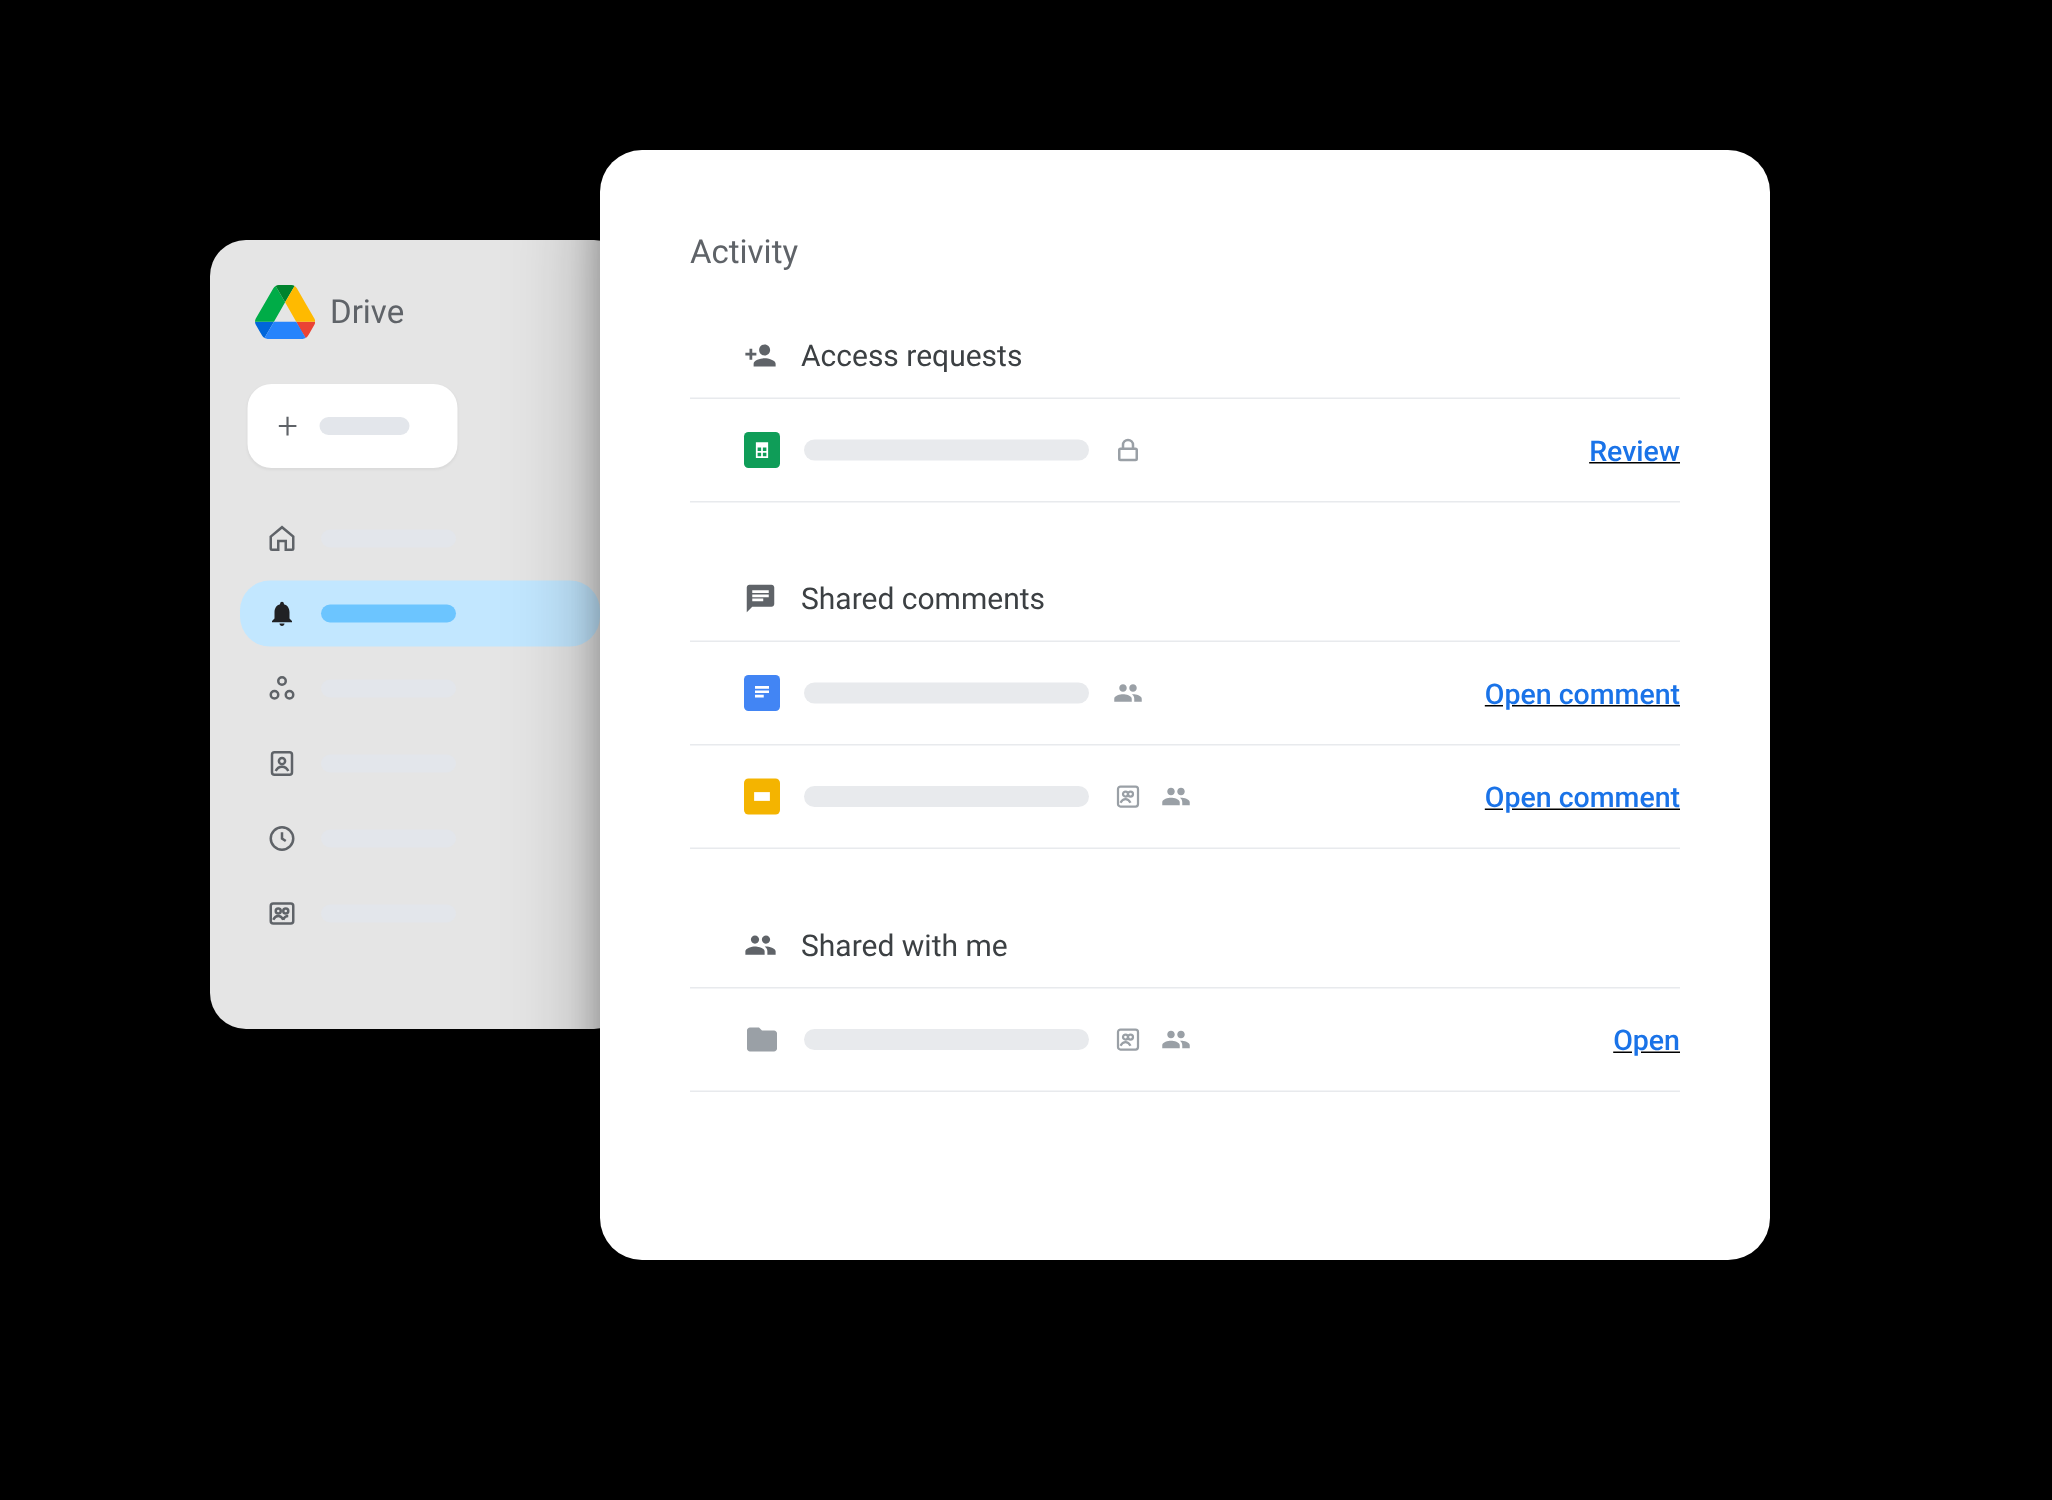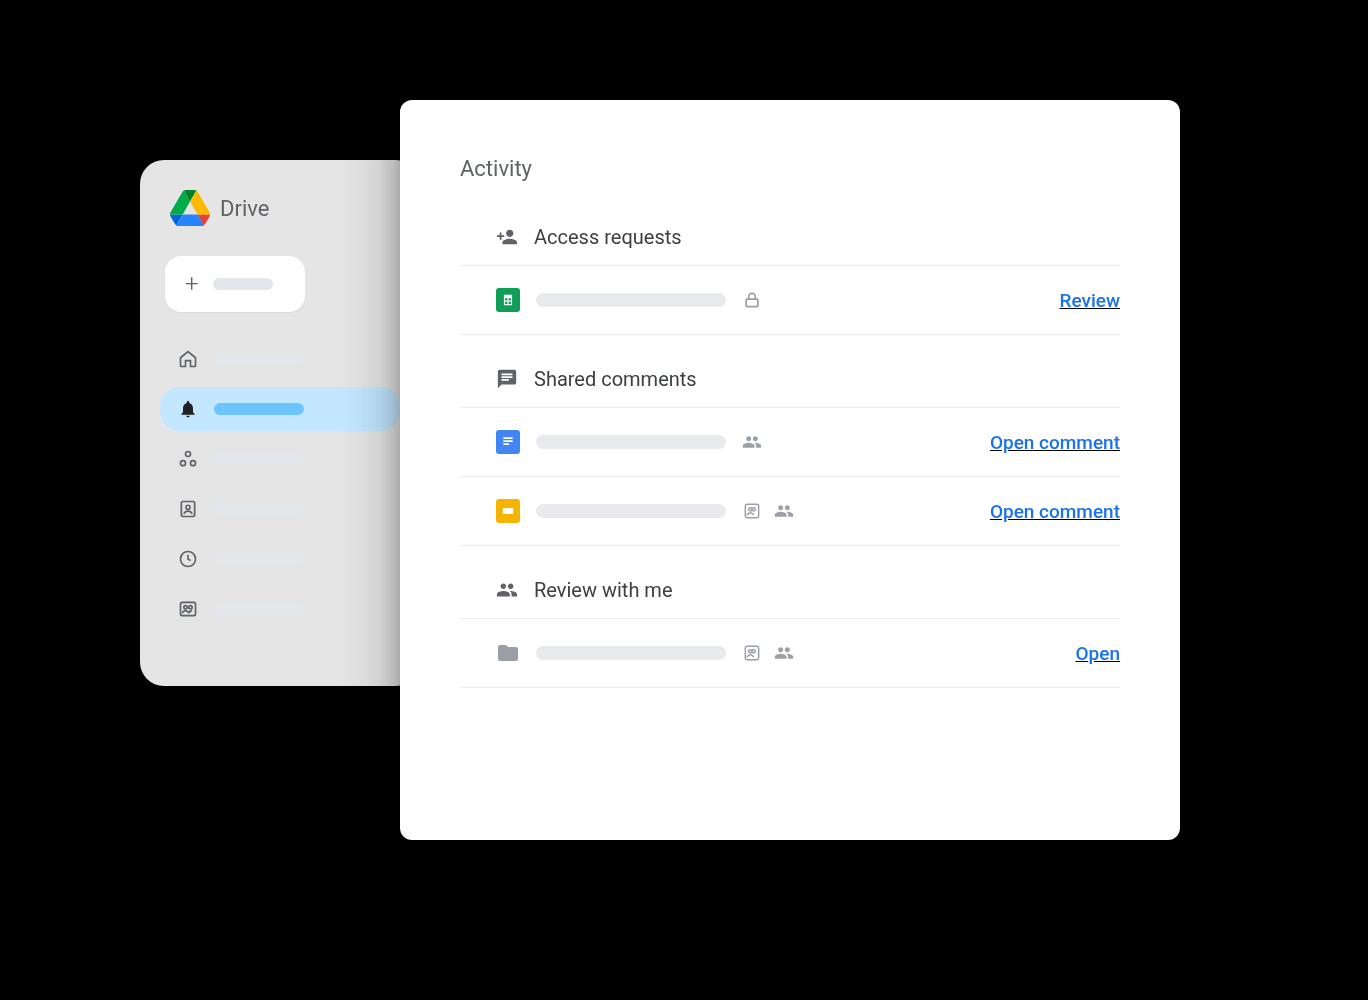--- a/index.html
+++ b/index.html
@@ -82,32 +82,32 @@
   }
   .nav-item .placeholder { width: 90px; }
 
   .activity-panel {
     position: absolute;
     left: 400px;
     top: 100px;
     width: 780px;
     height: 740px;
     background: #fff;
-    border-radius: 12px;
+    border-radius: 28px;
     box-shadow: 0 10px 60px rgba(0,0,0,0.35), 0 4px 20px rgba(0,0,0,0.2);
     padding: 56px 60px 40px 60px;
   }
   .panel-title {
     font-size: 22px;
     color: #5f6368;
     margin-bottom: 44px;
     font-weight: 400;
   }
   .section {
-    margin-bottom: 32px;
+    margin-bottom: 52px;
   }
   .section-header {
     display: flex;
     align-items: center;
     gap: 16px;
     padding-left: 36px;
     padding-bottom: 16px;
     border-bottom: 1px solid #e8eaed;
   }
   .section-header-icon {
@@ -306,21 +306,21 @@
       </div>
       <span class="row-action">Open comment</span>
     </div>
   </div>
 
   <div class="section">
     <div class="section-header">
       <svg class="section-header-icon" viewBox="0 0 24 24" fill="#5f6368">
           <path d="M16 11c1.66 0 3-1.34 3-3s-1.34-3-3-3-3 1.34-3 3 1.34 3 3 3zm-8 0c1.66 0 3-1.34 3-3S9.66 5 8 5 5 6.34 5 8s1.34 3 3 3zm0 2c-2.33 0-7 1.17-7 3.5V19h14v-2.5c0-2.33-4.67-3.5-7-3.5zm8 0c-.29 0-.62.02-.97.05 1.16.84 1.97 1.97 1.97 3.45V19h6v-2.5c0-2.33-4.67-3.5-7-3.5z"></path>
         </svg>
-      <span class="section-title">Review with me</span>
+      <span class="section-title">Shared with me</span>
     </div>
     <div class="row">
       <div class="file-icon folder">
         <svg width="24" height="24" viewBox="0 0 24 24" fill="#9aa0a6">
             <path d="M10 4H4c-1.1 0-2 .9-2 2v12c0 1.1.9 2 2 2h16c1.1 0 2-.9 2-2V8c0-1.1-.9-2-2-2h-8l-2-2z"></path>
           </svg>
       </div>
       <span class="file-placeholder"></span>
       <div class="meta-icons">
         <svg class="meta-icon" viewBox="0 0 24 24" fill="none" stroke="#9aa0a6" stroke-width="1.8">

